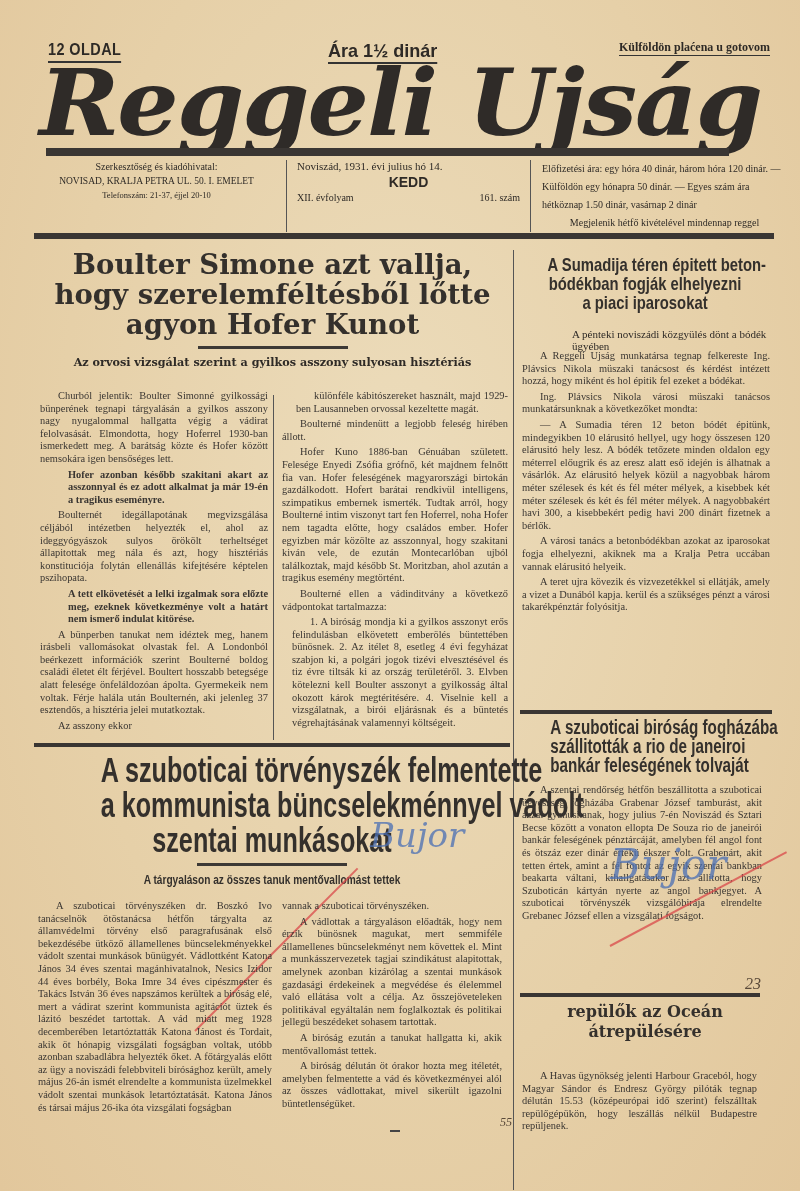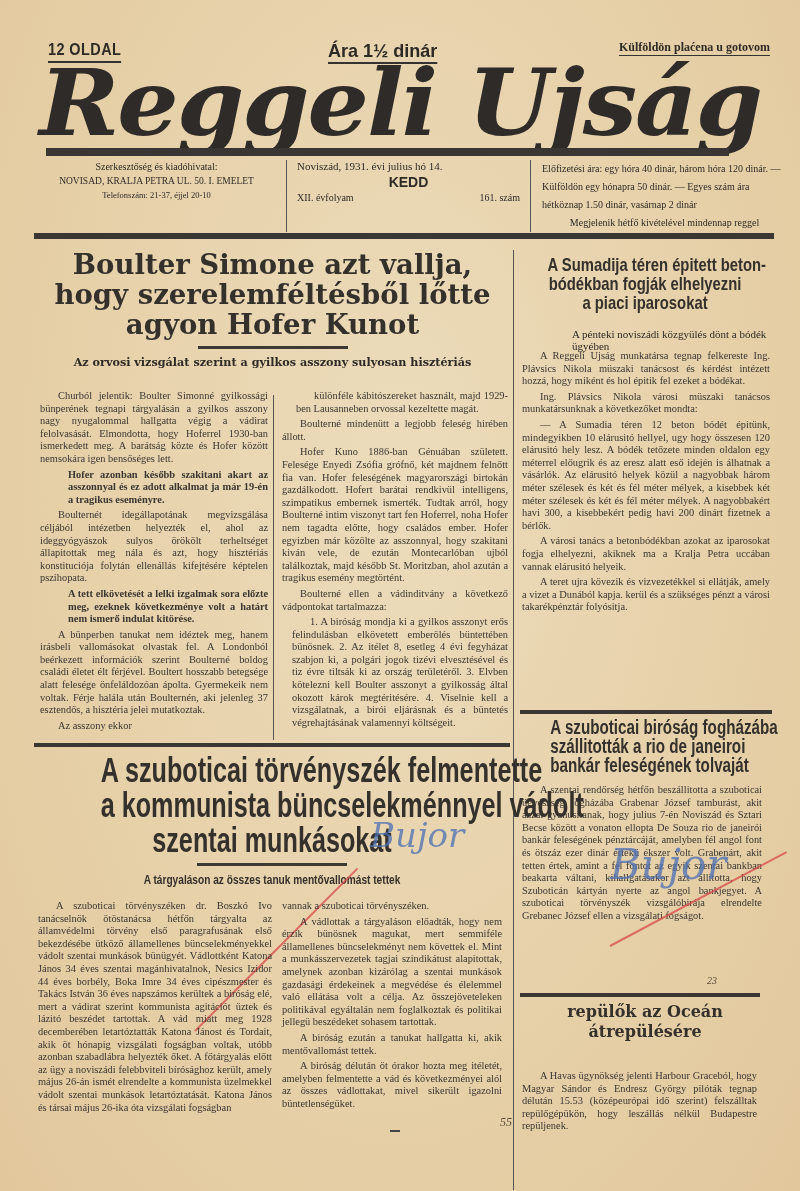--- a/index.html
+++ b/index.html
@@ -153,21 +153,21 @@
     <div style="white-space:nowrap;">A szuboticai biróság fogházába</div>
     <div style="white-space:nowrap;">szállitották a rio de janeiroi</div>
     <div style="white-space:nowrap;">bankár feleségének tolvaját</div>
   </div>
 </div>
 <div class="abs body-text" style="left:522px; top:784px; width:240px;">
   <p>A szentai rendőrség hétfőn beszállitotta a szuboticai ügyészség fogházába Grabenar József tamburást, akit azzal gyanusitanak, hogy julius 7-én Noviszád és Sztari Becse között a vonaton ellopta De Souza rio de janeirói bankár feleségének pénztárcáját, amelyben fél angol font és ötszáz ezer dinár értékü ékszer volt. Grabenárt, akit tetten értek, amint a fél fontot az egyik szentai bankban beakarta váltani, kihallgatásakor azt állitotta, hogy Szuboticán kártyán nyerte az angol bankjegyet. A szuboticai törvényszék vizsgálóbirája elrendelte Grebanec József ellen a vizsgálati fogságot.</p>
 </div>
 <div class="abs sig" style="left:610px; top:840px; font-size:42px;">Bujor</div>
 <div class="abs redline" style="left:610px; top:945px; width:200px; transform:rotate(-28deg);"></div>
-<div class="abs" style="left:707px; top:975px; font-size:10px; font-style:italic; color:#5a4a3a;">23</div>
+<div class="abs" style="left:745px; top:975px; font-size:16px; font-style:italic; color:#5a4a3a;">23</div>
 <div class="abs rule-thick" style="top:993px; left:520px; width:240px; height:4px;"></div>
 
 <div class="abs" style="left:520px; top:1002px; width:250px;">
   <div class="h1" style="font-size:16px; line-height:20px;">
     <div>repülők az Oceán</div>
     <div>átrepülésére</div>
   </div>
 </div>
 <div class="abs body-text" style="left:522px; top:1070px; width:235px;">
   <p>A Havas ügynökség jelenti Harbour Graceból, hogy Magyar Sándor és Endresz György pilóták tegnap délután 15.53 (középeurópai idő szerint) felszálltak repülőgépükön, hogy leszállás nélkül Budapestre repüljenek.</p>

